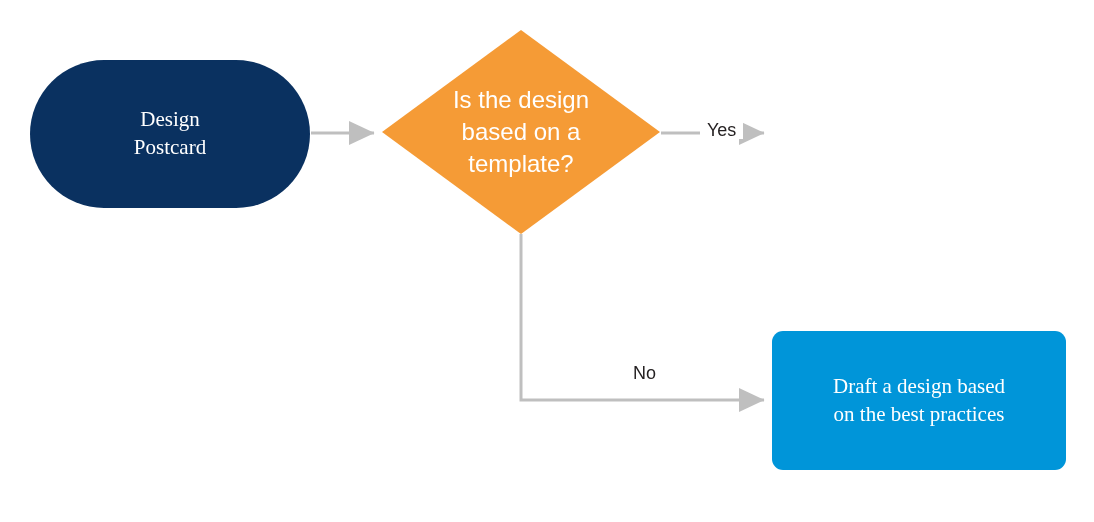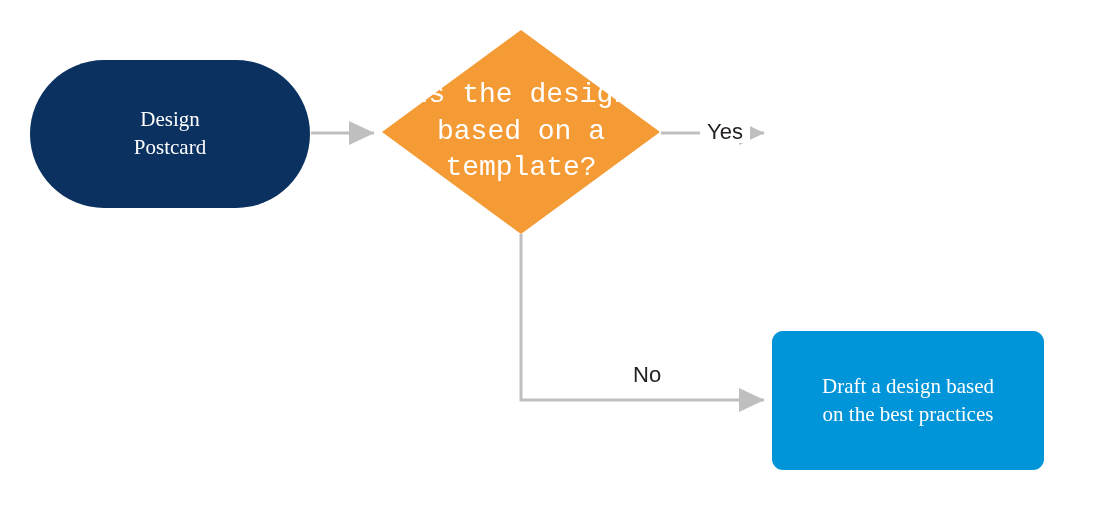--- a/index.html
+++ b/index.html
@@ -53,54 +53,54 @@
     display: block;
   }
   #node-decision-label {
     position: absolute;
     inset: 0;
     display: flex;
     align-items: center;
     justify-content: center;
     text-align: center;
     color: #ffffff;
-    font-size: 28px;
+    font-size: 24px;
     line-height: 1.32;
     white-space: pre-line;
-    font-family: Liberation Mono, monospace;
+    font-family: Liberation Sans, sans-serif;
   }
   
   #node-yes-process {
     left: 772px;
     top: 58px;
     width: 294px;
     height: 147px;
     background: #0095D9;
     border-radius: 11px;
   }
   #node-no-process {
     left: 772px;
     top: 331px;
-    width: 272px;
+    width: 294px;
     height: 139px;
     background: #0095D9;
     border-radius: 11px;
   }
   
   #connector-layer {
     position: absolute;
     inset: 0;
     width: 1094px;
     height: 522px;
     pointer-events: none;
   }
   .edge-label {
     position: absolute;
     color: #231F20;
-    font-size: 22px;
+    font-size: 18px;
     font-family: "Liberation Sans", sans-serif;
     background: #ffffff;
     padding: 0 7px;
     line-height: 1;
   }
   #edge-label-yes {
     left: 700px;
     top: 121px;
   }
   #edge-label-no {

